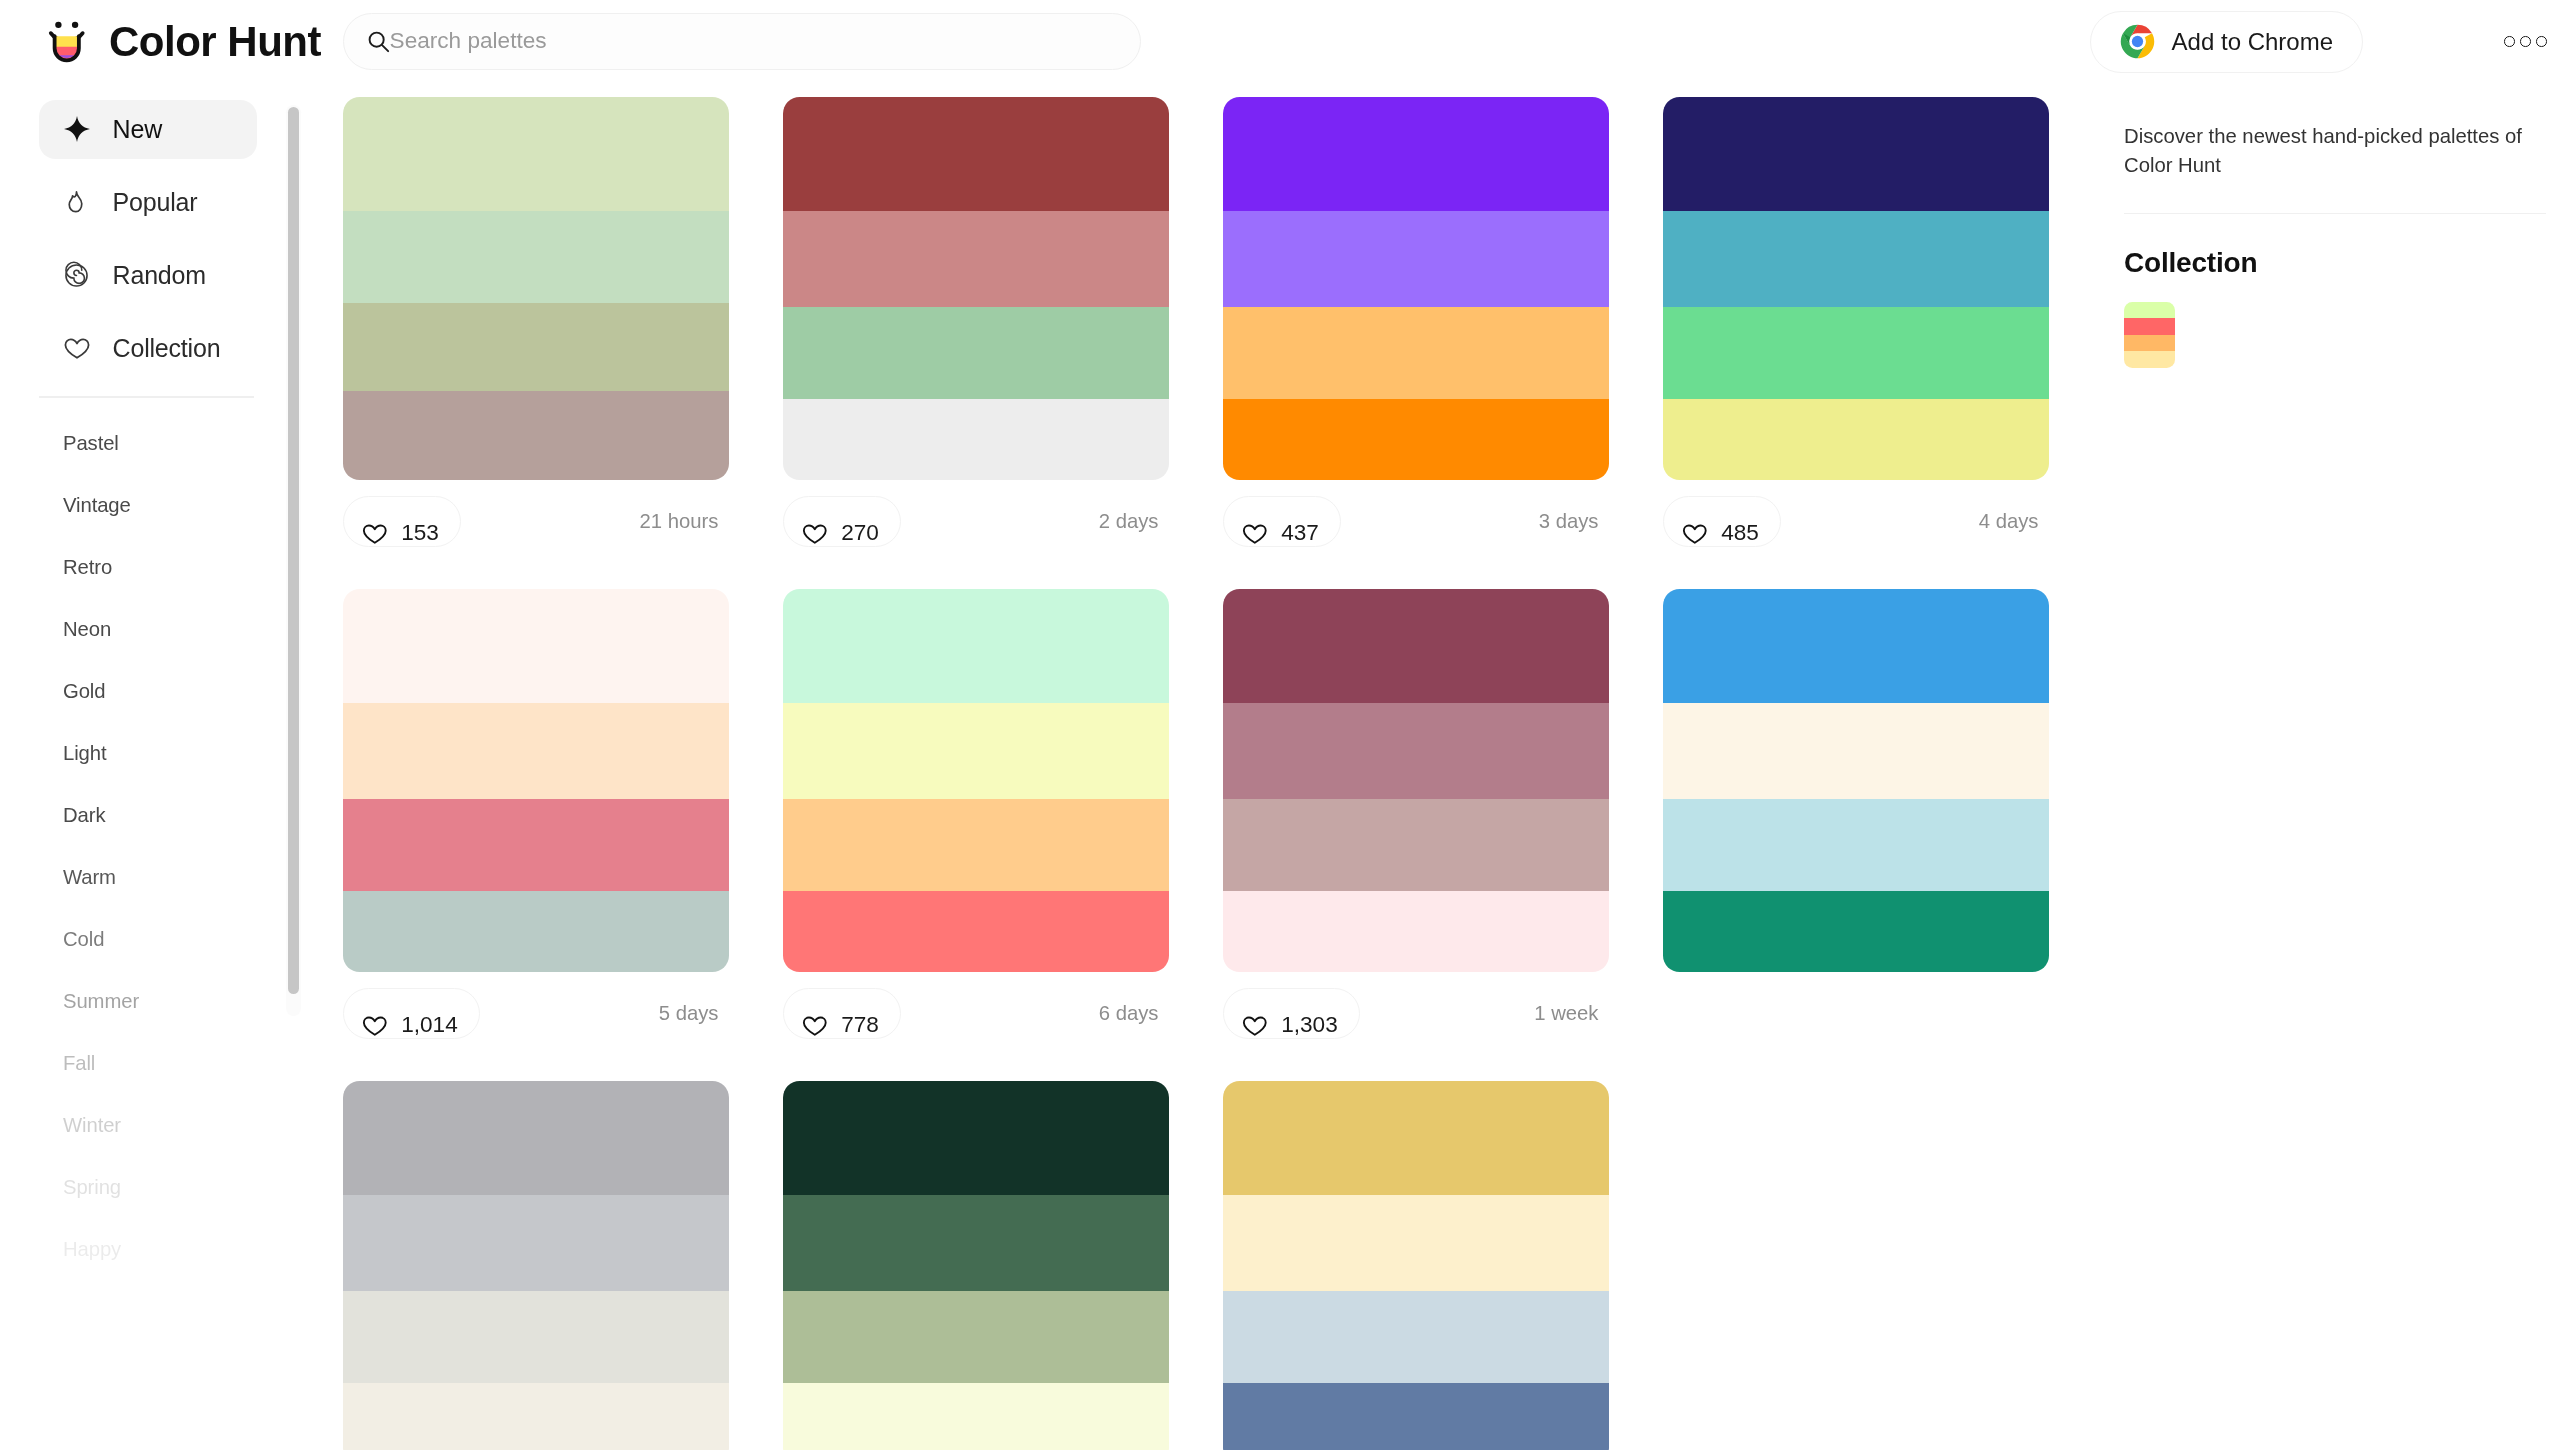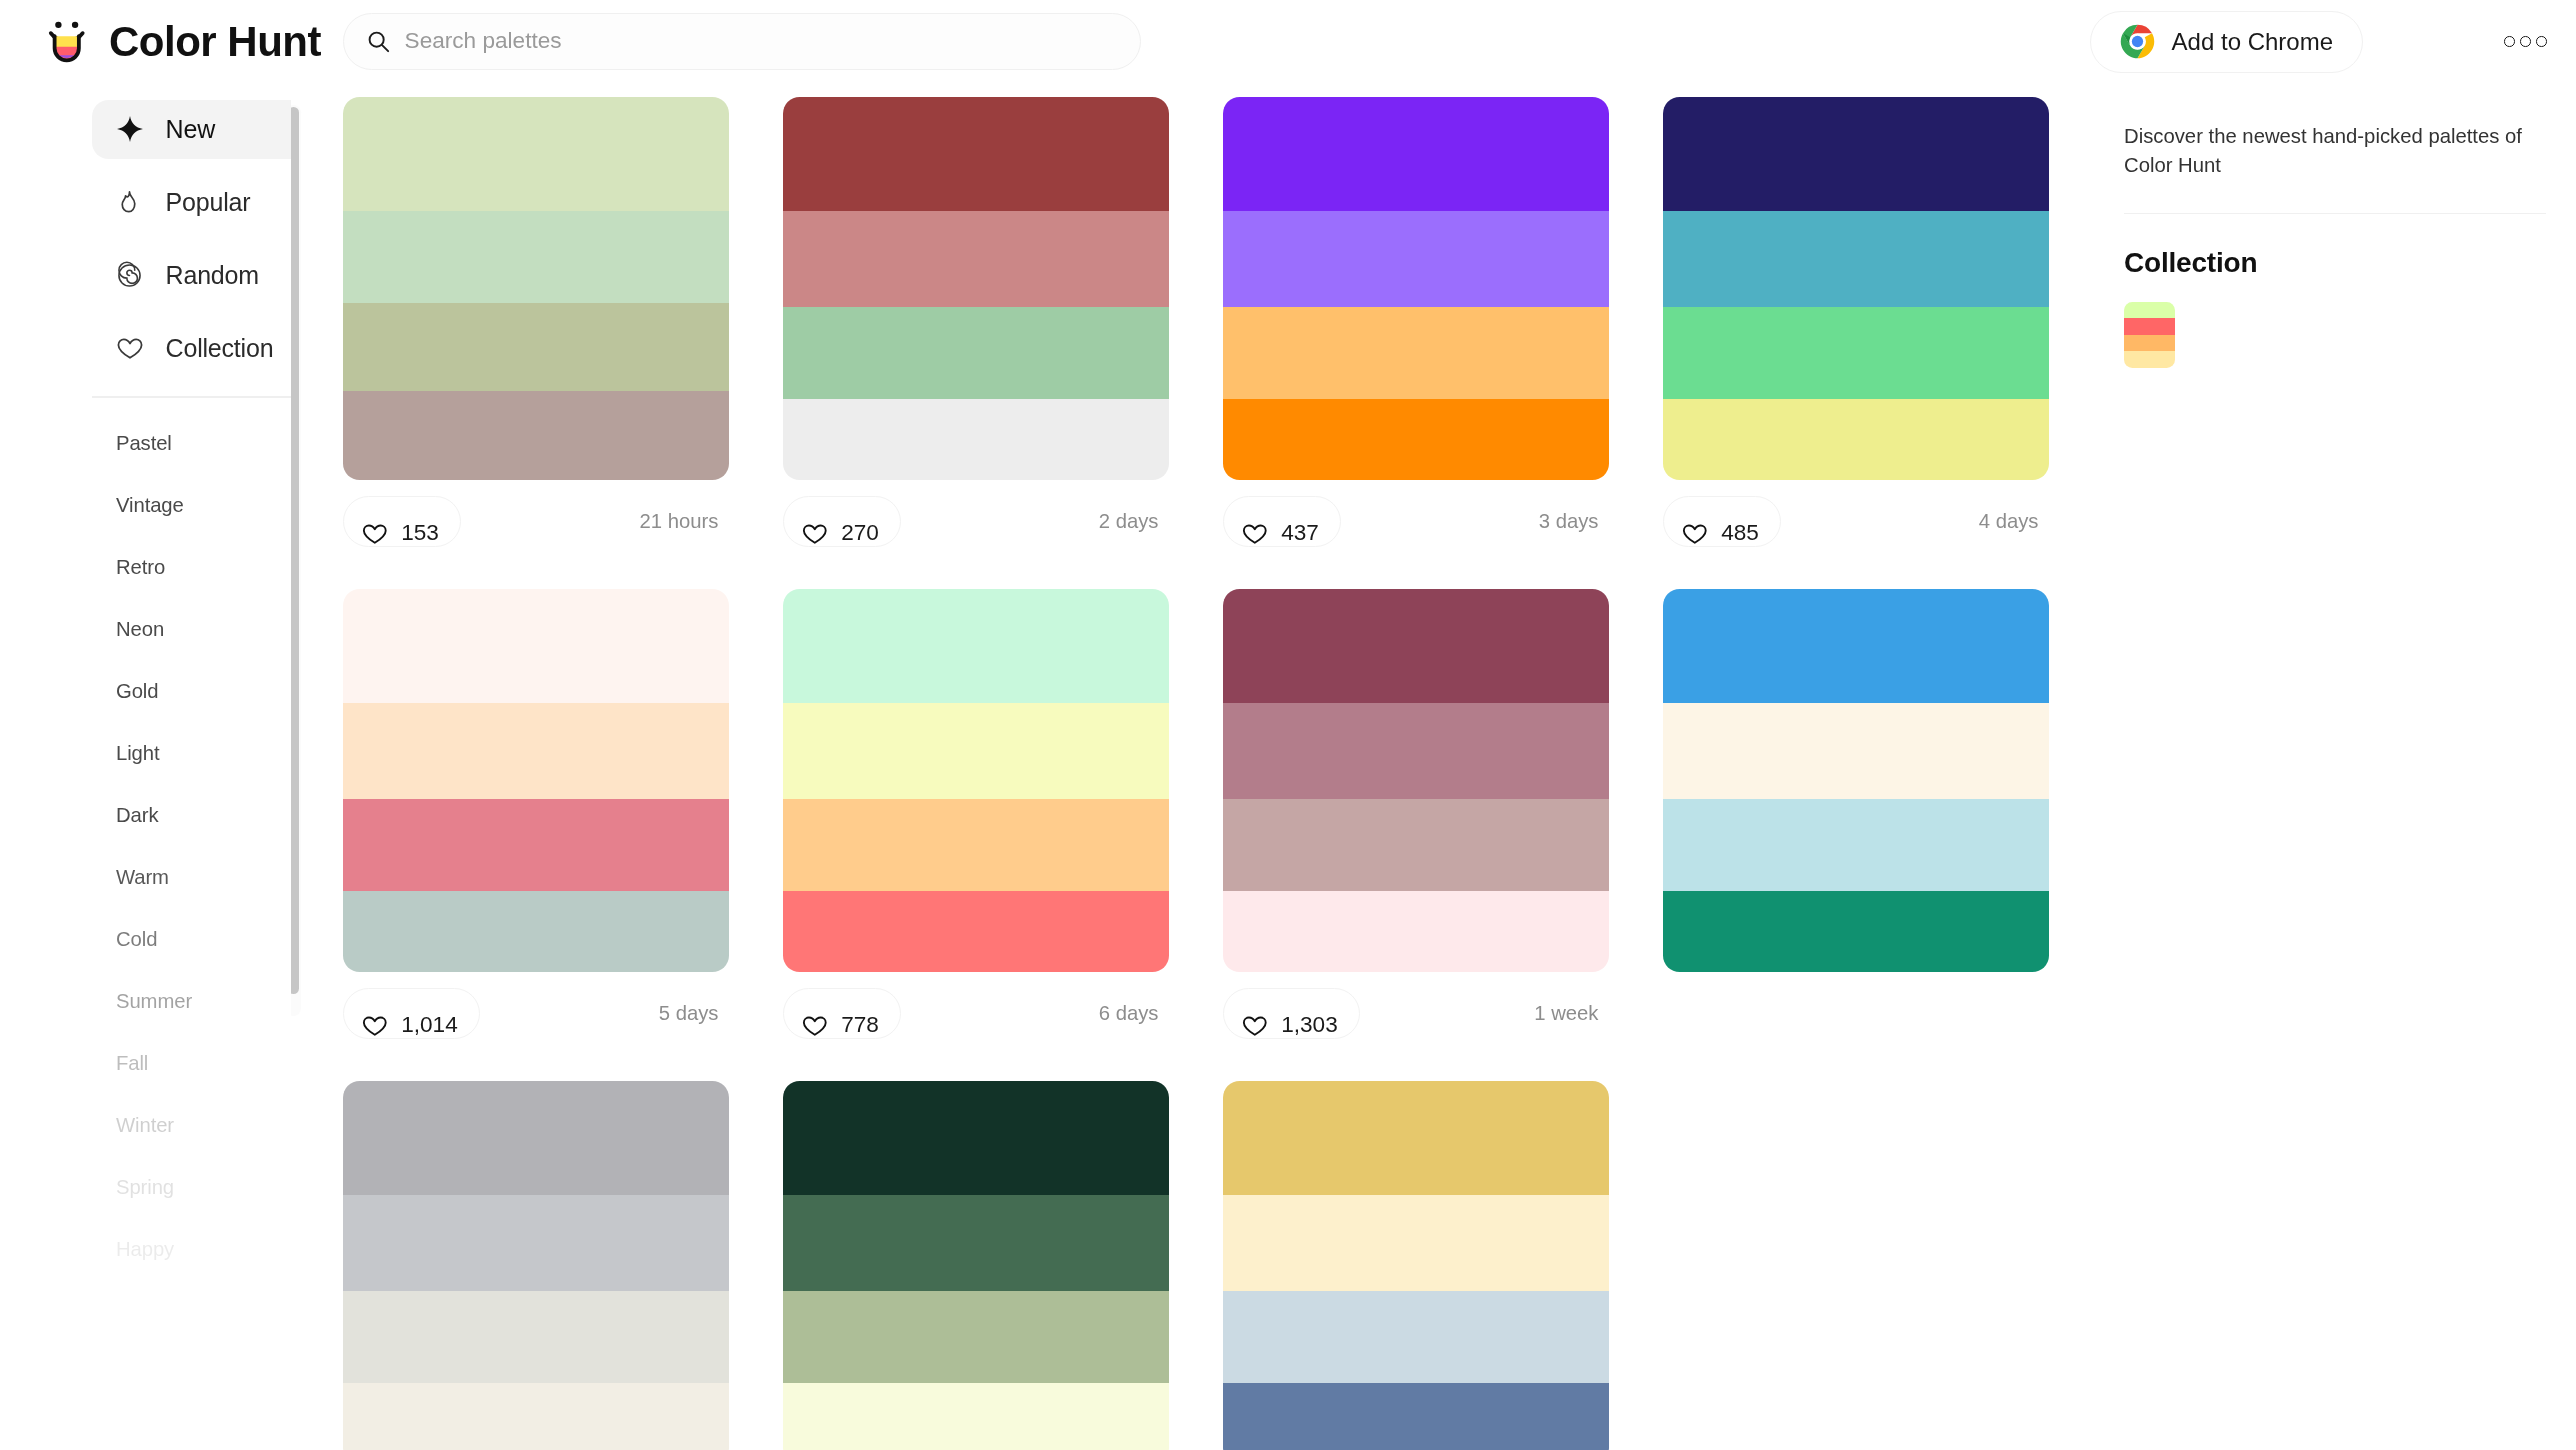--- a/index.html
+++ b/index.html
@@ -32,21 +32,20 @@
   }
 
   .search-wrap {
     position: absolute; left: 343px; top: 12.8px;
     width: 798px; height: 57px;
     background: #fdfdfd;
     border: 1.5px solid #f0f0f0;
     border-radius: 29px;
     display: flex; align-items: center;
     padding: 0 22.6px;
-    gap: 15px;
   }
   .search-icon { width: 23px; height: 23px; flex: none; }
   .search-input {
     border: none; outline: none; background: transparent;
     font-family: "Liberation Sans", sans-serif;
     font-size: 22.6px; color: #222222;
     width: 100%; height: 100%;
   }
   .search-input::placeholder { color: #9a9a9a; }
 
@@ -70,26 +69,25 @@
     display: flex; align-items: center; justify-content: center;
     gap: 5.3px; cursor: pointer;
   }
   .more-dot {
     width: 10.5px; height: 10.5px; border-radius: 50%;
     border: 1.9px solid #1a1a1a; background: transparent;
   }
 
   
   .sidebar {
-    position: absolute; left: 17px; top: 83px;
+    position: absolute; left: 0; top: 83px;
     width: 274px; height: 1368px;
     background: #ffffff;
     overflow: hidden;
     z-index: 20;
-    padding-left: 36px;
   }
   .nav-primary { padding: 16.6px 0 0 39px; }
   .nav-item {
     display: flex; align-items: center; gap: 19.6px;
     height: 59px; width: 218px;
     padding-left: 21px;
     border-radius: 16.6px;
     cursor: pointer;
     margin-bottom: 14.3px;
   }

